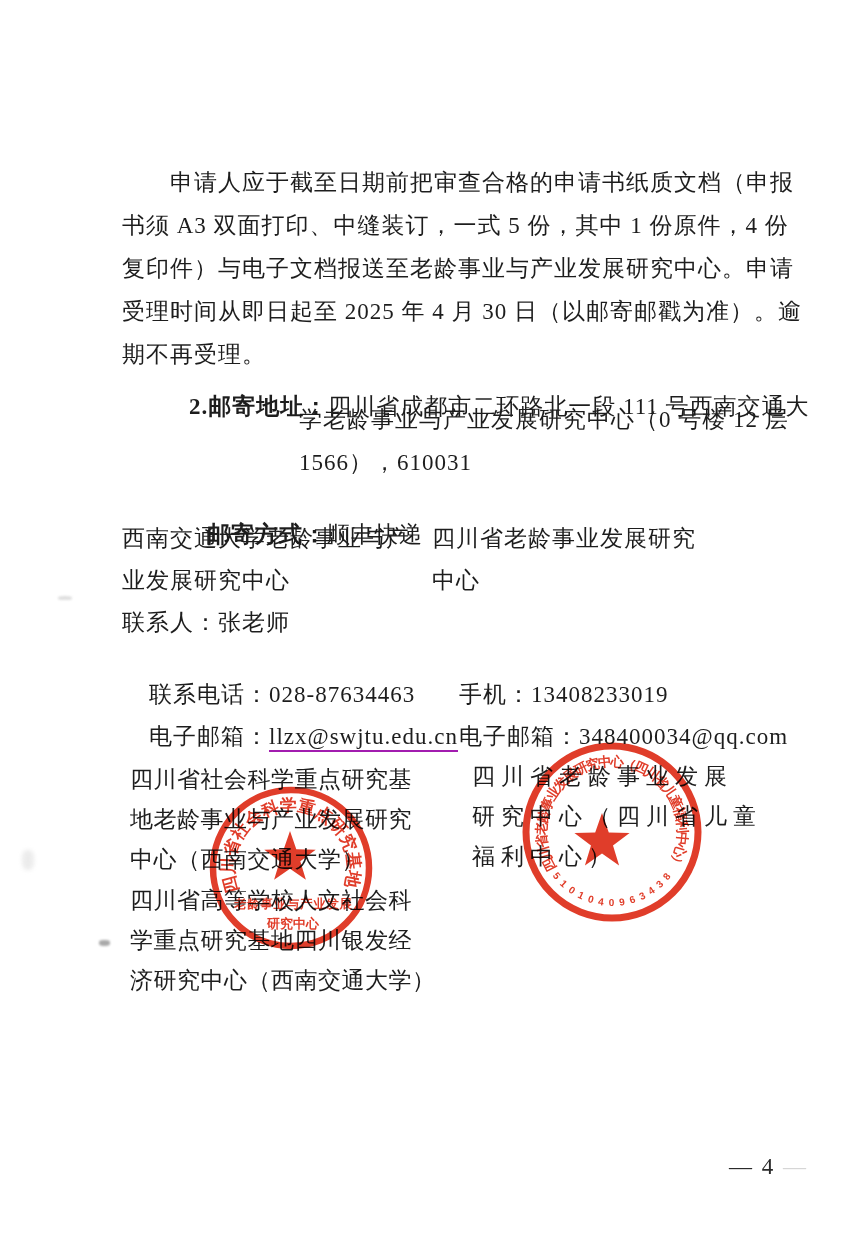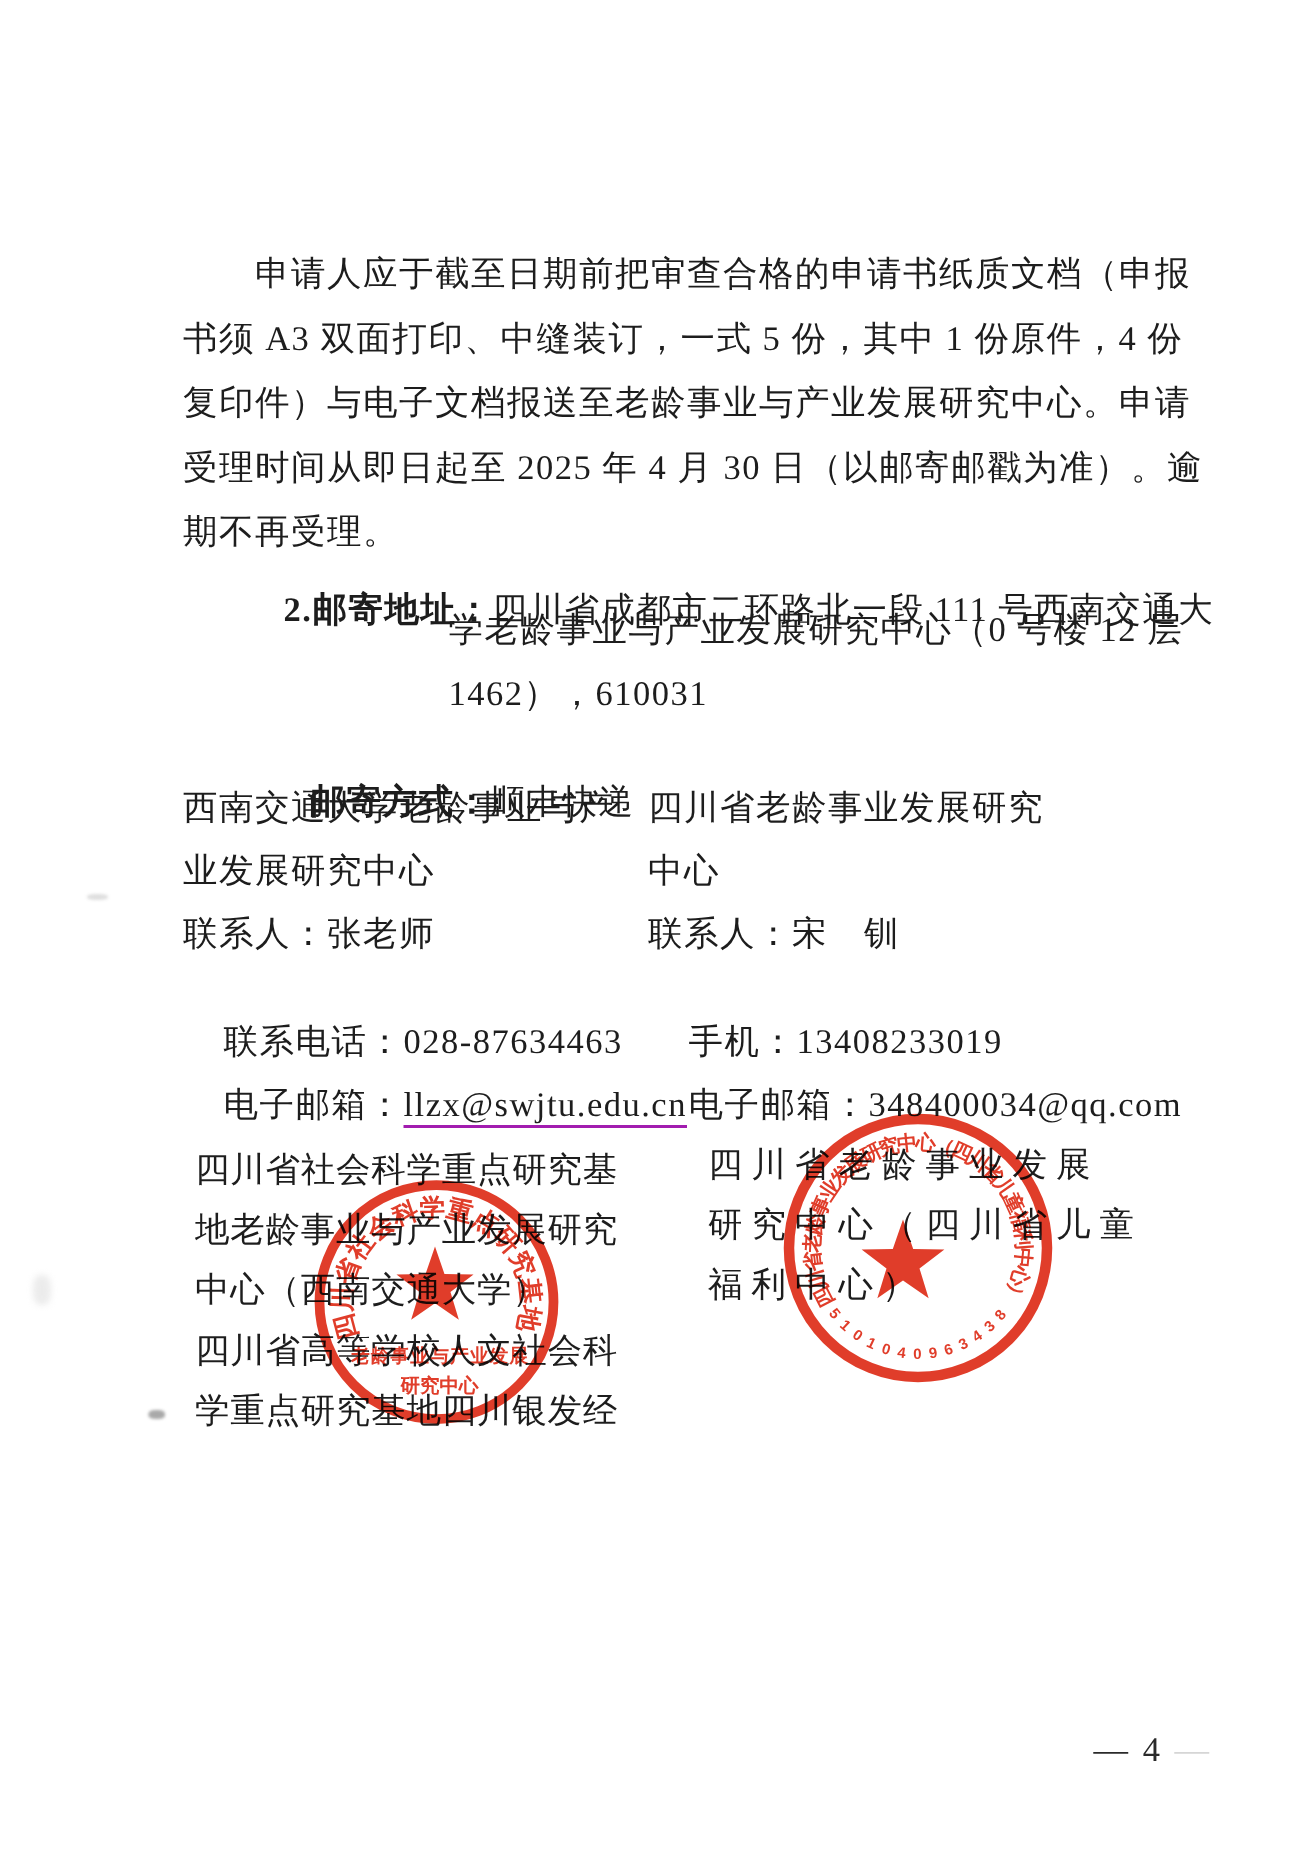--- a/index.html
+++ b/index.html
@@ -24,50 +24,50 @@
   <div class="ln" style="left:170px;top:168px;">申请人应于截至日期前把审查合格的申请书纸质文档（申报</div>
   <div class="ln" style="left:122px;top:211px;">书须 A3 双面打印、中缝装订，一式 5 份，其中 1 份原件，4 份</div>
   <div class="ln" style="left:122px;top:254px;">复印件）与电子文档报送至老龄事业与产业发展研究中心。申请</div>
   <div class="ln" style="left:122px;top:297px;text-align:right;">受理时间从即日起至 2025 年 4 月 30 日（以邮寄邮戳为准）。逾</div>
   <div class="ln" style="left:122px;top:340px;">期不再受理。</div>
 
   <div class="ln" style="left:162px;top:362px;">
     <span class="b">2.邮寄地址：</span><span>四川省成都市二环路北一段 111 号西南交通大</span>
   </div>
   <div class="ln" style="left:299px;top:405px;">学老龄事业与产业发展研究中心（0 号楼 12 层</div>
-  <div class="ln" style="left:299px;top:448px;">1462），610031</div>
+  <div class="ln" style="left:299px;top:448px;">1566），610031</div>
   <div class="ln" style="left:180px;top:490px;">
     <span class="b">邮寄方式：</span><span>顺丰快递</span>
   </div>
 
   <div class="ln" style="left:122px;top:524px;">西南交通大学老龄事业与产</div>
   <div class="ln" style="left:122px;top:566px;">业发展研究中心</div>
   <div class="ln" style="left:122px;top:608px;">联系人：张老师</div>
   <div class="ln" style="left:122px;top:650px;">
     <span>联系电话：</span><span>028-87634463</span>
   </div>
   <div class="ln" style="left:122px;top:692px;">
     <span>电子邮箱：</span><span class="u">llzx@swjtu.edu.cn</span>
   </div>
 
   <div class="ln" style="left:432px;top:524px;">四川省老龄事业发展研究</div>
   <div class="ln" style="left:432px;top:566px;">中心</div>
-  <div class="ln" style="left:432px;top:608px;">联系人：宋　钏</div>
   <div class="ln" style="left:432px;top:650px;">
     <span>手机：</span><span>13408233019</span>
   </div>
   <div class="ln" style="left:432px;top:692px;">
     <span>电子邮箱：</span><span>348400034@qq.com</span>
   </div>
 
   <div class="ln" style="left:130px;top:765px;letter-spacing:0.5px;">四川省社会科学重点研究基</div>
   <div class="ln" style="left:130px;top:805px;letter-spacing:0.5px;">地老龄事业与产业发展研究</div>
   <div class="ln" style="left:130px;top:845px;letter-spacing:0.5px;">中心（西南交通大学）</div>
   <div class="ln" style="left:130px;top:886px;letter-spacing:0.5px;">四川省高等学校人文社会科</div>
   <div class="ln" style="left:130px;top:926px;letter-spacing:0.5px;">学重点研究基地四川银发经</div>
+  <div class="ln" style="left:130px;top:966px;letter-spacing:0.5px;">济研究中心（西南交通大学）</div>
 
   <div class="ln sp6" style="left:472px;top:762px;">四川省老龄事业发展</div>
   <div class="ln sp6" style="left:472px;top:802px;">研究中心（四川省儿童</div>
   <div class="ln sp6" style="left:472px;top:842px;">福利中心）</div>
 
   <svg class="stamp" style="left:205px;top:782px;" width="172" height="172" viewBox="0 0 172 172">
     <circle cx="86" cy="86" r="78" fill="none" stroke="#de2c17" stroke-width="6.5"></circle>
     <path id="lsArc" d="M 34.7 110.8 A 57 57 0 1 1 137.3 110.8" fill="none"></path>
     <text font-size="17" fill="#de2c17" letter-spacing="1">
       <textPath href="#lsArc" startOffset="2" textLength="222">四川省社会科学重点研究基地</textPath>

